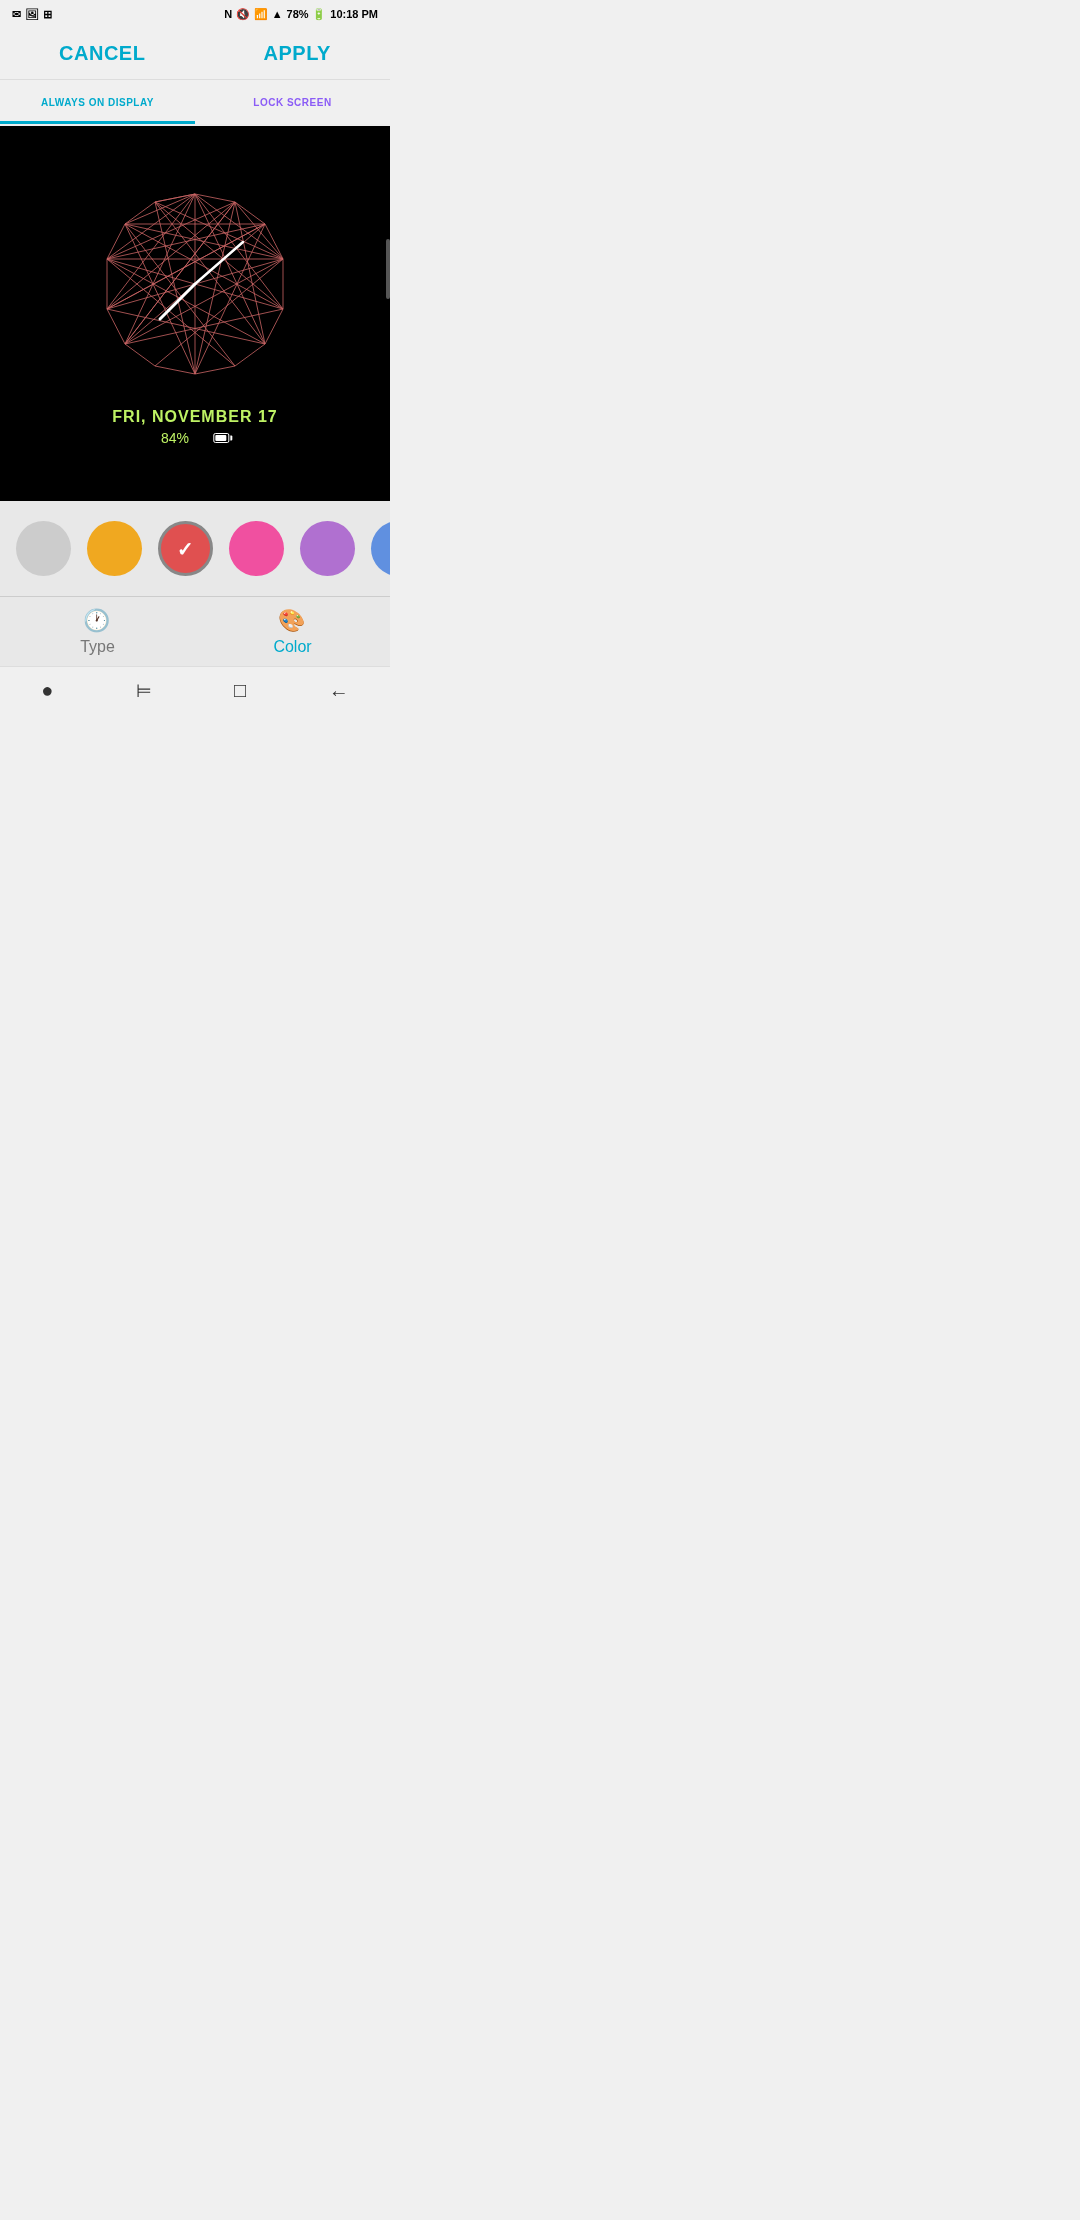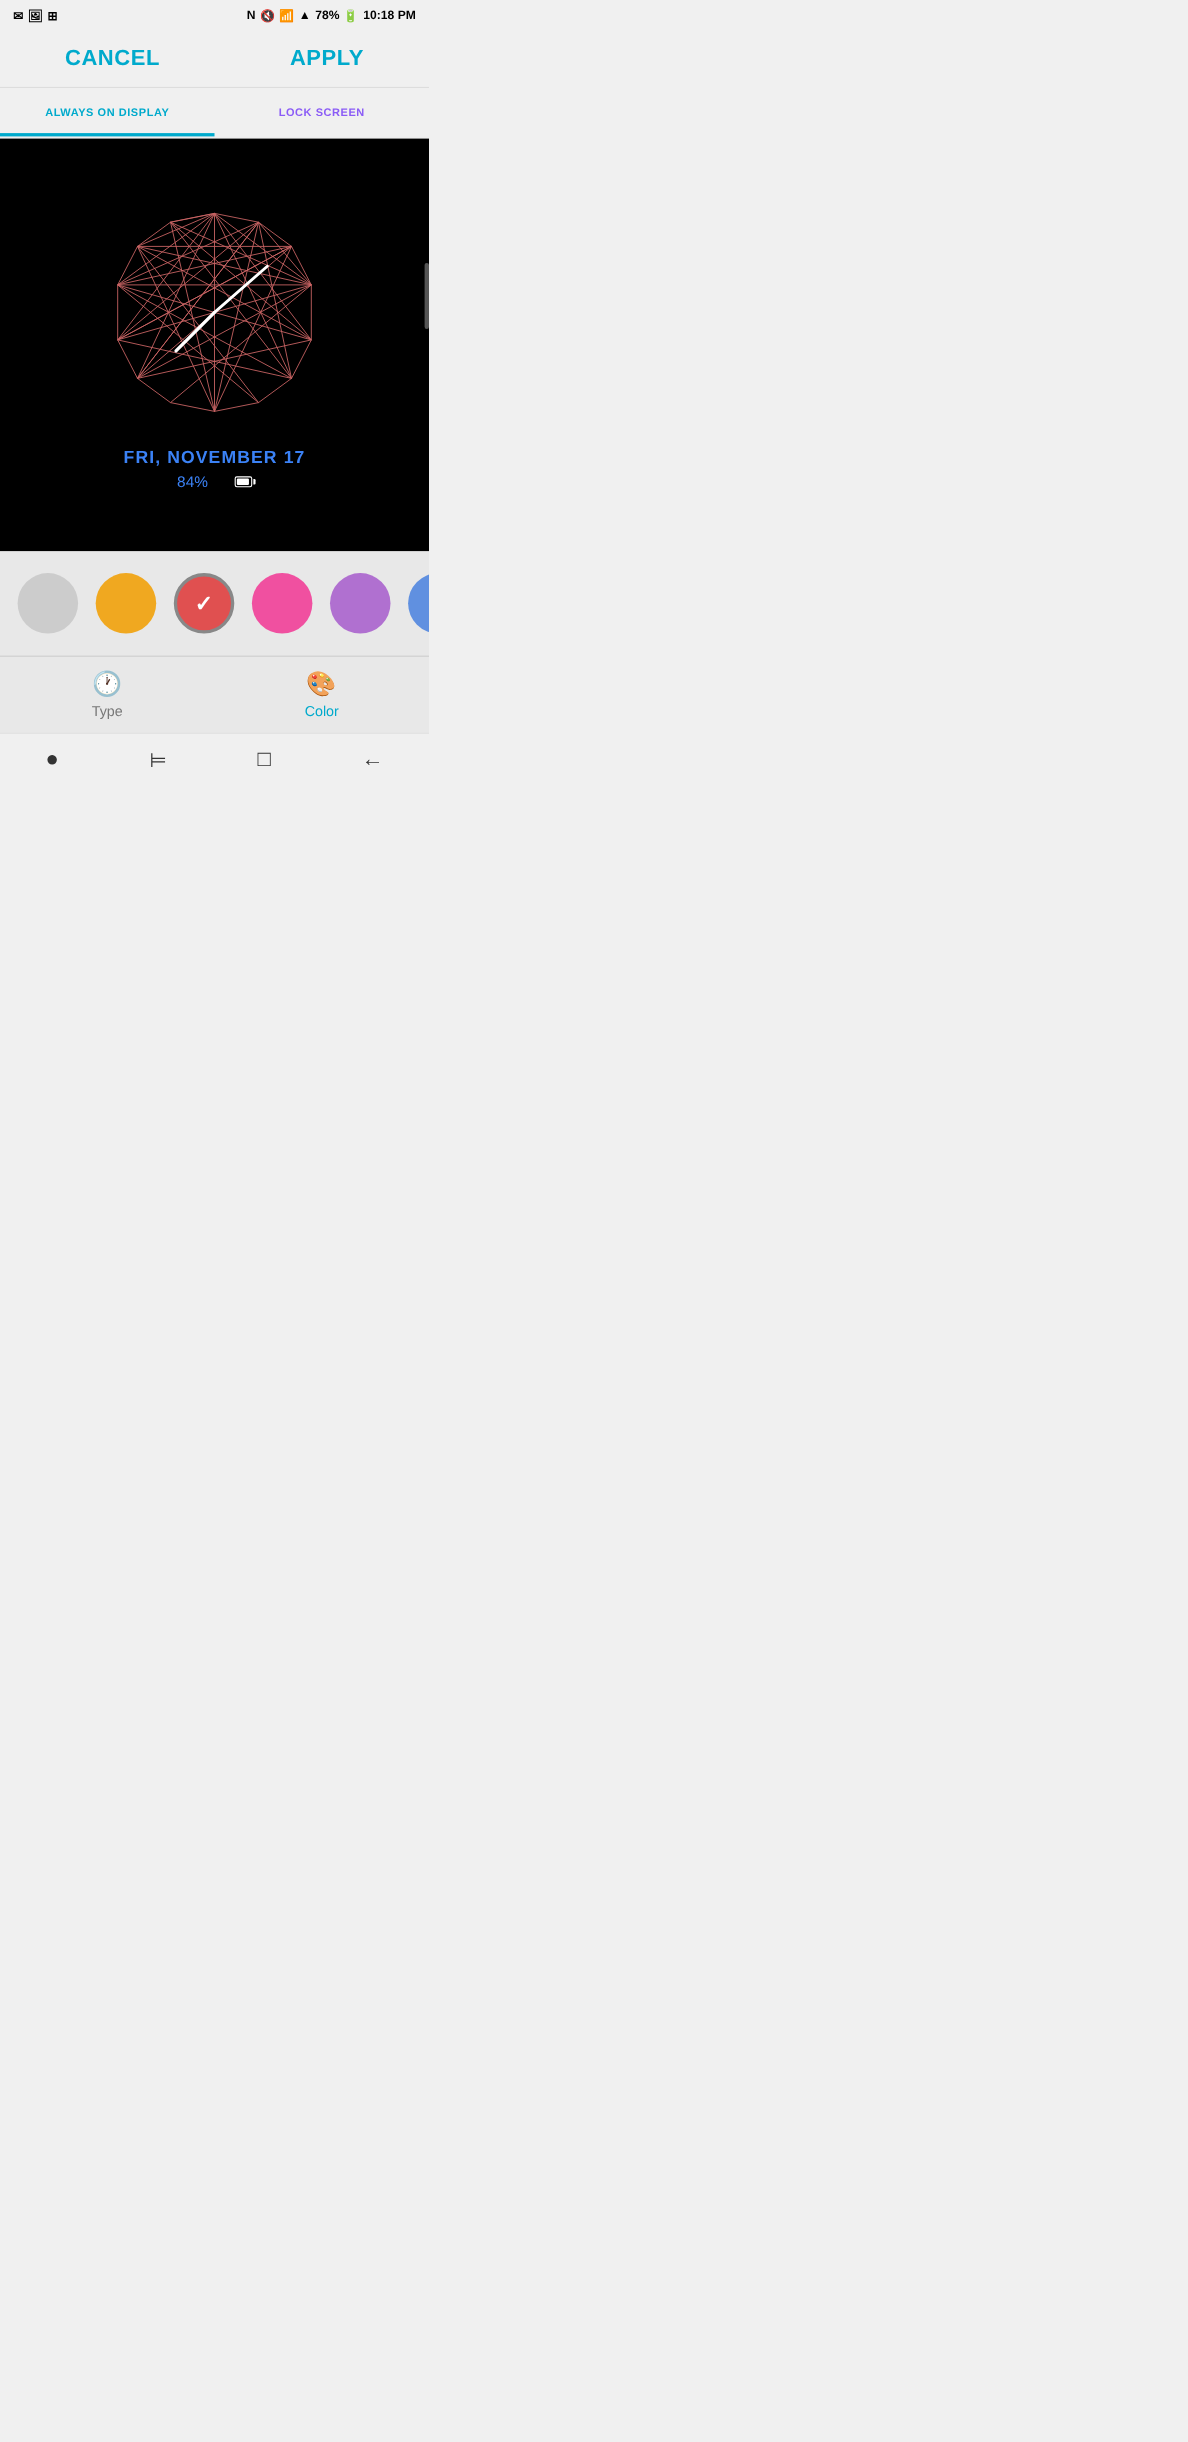--- a/index.html
+++ b/index.html
@@ -124,21 +124,21 @@
       height: 200px;
     }
 
     
     .display-info {
       position: absolute;
       bottom: 55px;
       left: 50%;
       transform: translateX(-50%);
       text-align: center;
-      color: #3b82f6;
+      color: #bef264;
     }
 
     .display-date {
       font-size: 16px;
       font-weight: bold;
       letter-spacing: 1px;
       white-space: nowrap;
     }
 
     .display-battery {
@@ -216,21 +216,21 @@
     .toolbar-icon {
       font-size: 22px;
       color: #777;
     }
 
     .toolbar-icon.active-color {
       color: #00aacc;
     }
 
     .toolbar-label {
-      font-size: 13px;
+      font-size: 16px;
       color: #777;
     }
 
     .toolbar-label.active {
       color: #00aacc;
     }
 
     
     .nav-bar {
       height: 48px;

